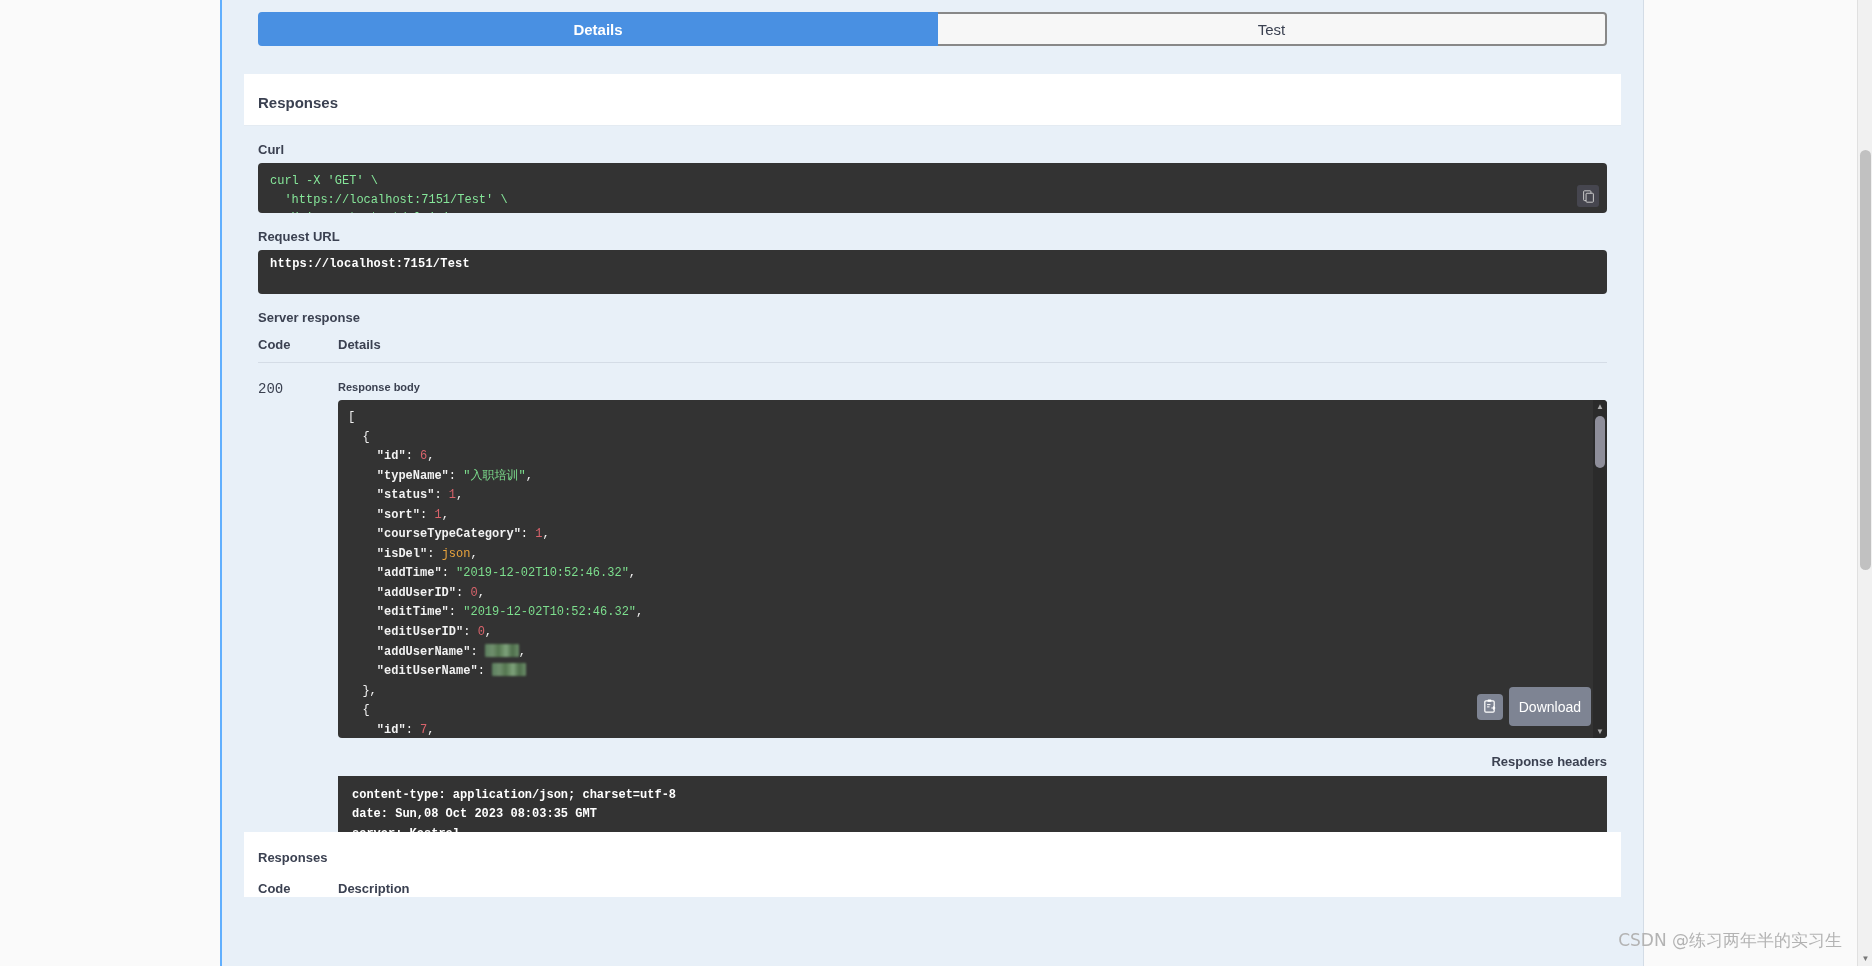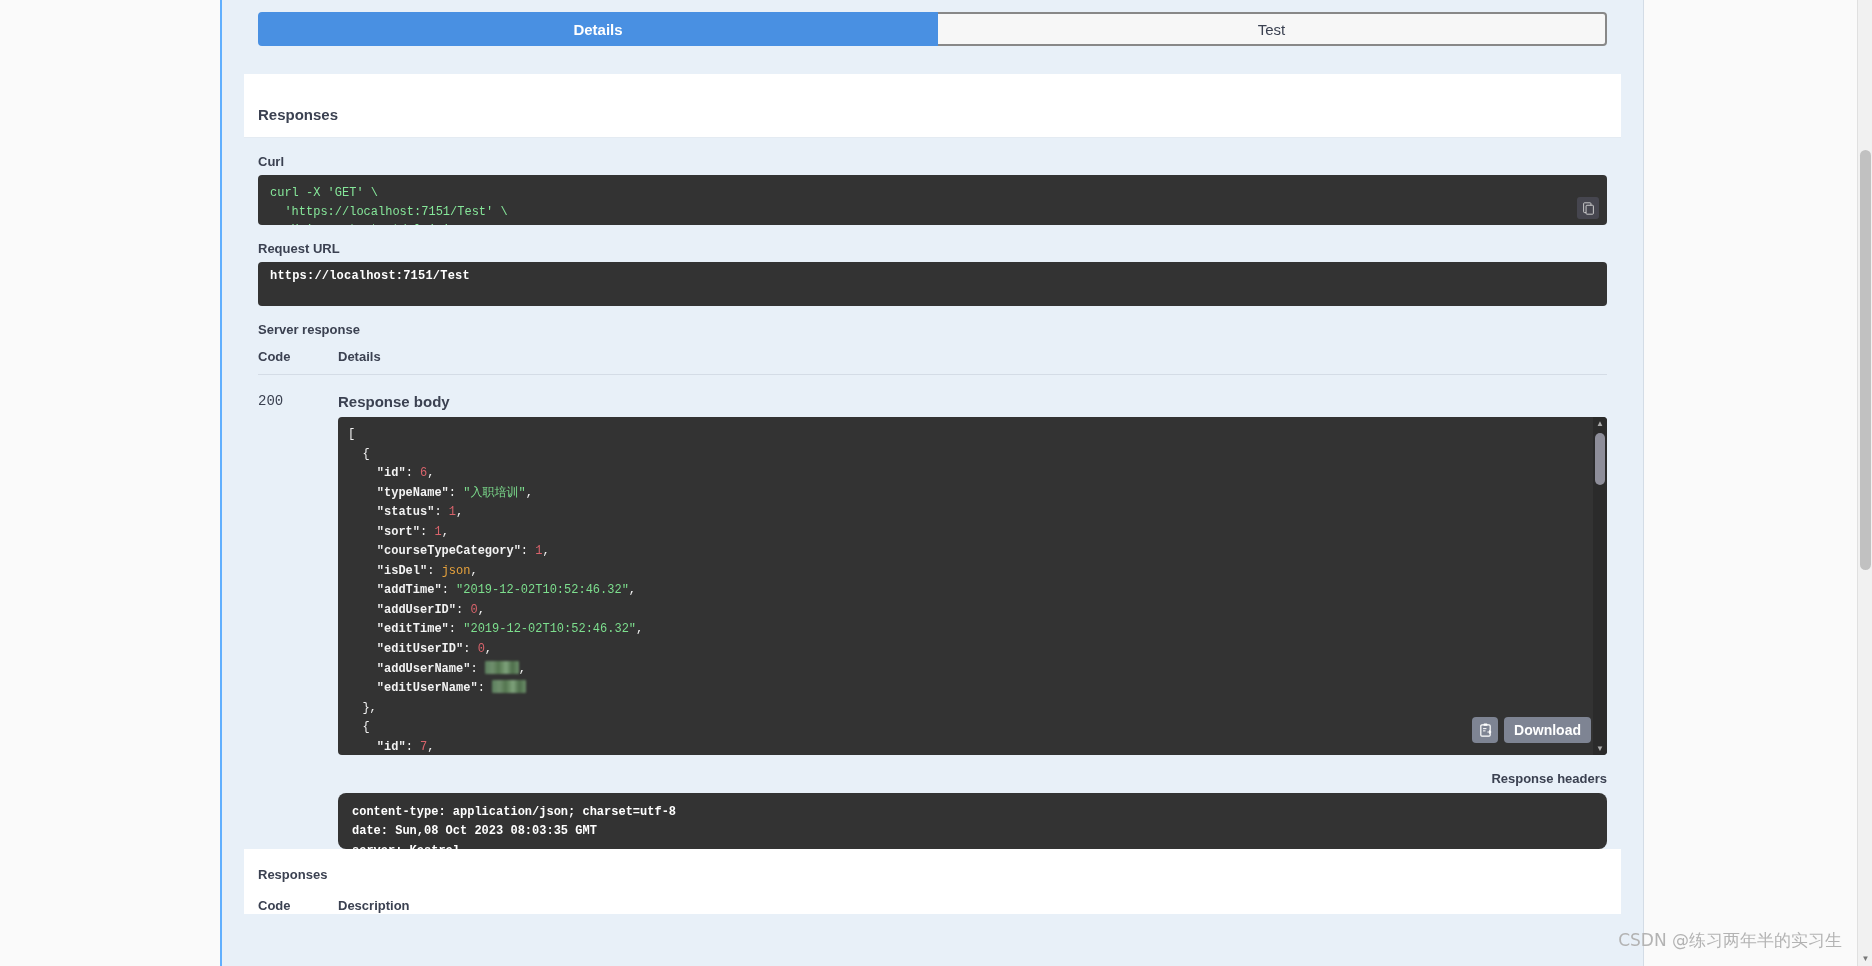--- a/index.html
+++ b/index.html
@@ -56,21 +56,21 @@
     font-size: 15px;
     display: flex; align-items: center; justify-content: center;
     cursor: pointer;
     font-family: "Liberation Sans", sans-serif;
   }
 
   
   .responses-wrapper {
     margin-top: 28px;
     background: #ffffff;
-    padding: 16px 0 1px 0;
+    padding: 4px 0 1px 0;
   }
   .responses-title {
     font-size: 15px;
     font-weight: bold;
     color: #3b4151;
     padding: 16px 0 14px 14px;
     border-bottom: 1px solid #e4ebf2;
     background: #ffffff;
   }
   .responses-body {
@@ -134,21 +134,21 @@
   .sr-row { display: flex; padding-top: 18px; }
   .sr-row .c-code {
     width: 80px;
     font-size: 14px;
     color: #3b4151;
     font-family: "Liberation Mono", monospace;
   }
   .sr-row .c-det { flex: 1 1 auto; }
 
   
-  .resp-body-label { font-size: 15px; font-weight: bold; color: #3b4151; margin-bottom: 7px; }
+  .resp-body-label { font-size: 11px; font-weight: bold; color: #3b4151; margin-bottom: 7px; }
   .resp-body-box {
     position: relative;
     background: #333333;
     border-radius: 4px;
     height: 338px;
     overflow: hidden;
   }
   .json-scroll {
     position: absolute;
     left: 0; top: 0; right: 14px; bottom: 0;
@@ -208,37 +208,37 @@
     display: flex; align-items: center; gap: 6px;
   }
   .dl-copy {
     width: 26px; height: 26px;
     border-radius: 4px;
     background: #7e8493;
     display: flex; align-items: center; justify-content: center;
     cursor: pointer;
   }
   .dl-btn {
-    height: 26px;
+    height: 39px;
     padding: 0 10px;
     border-radius: 4px;
     background: #7e8493;
     color: #ffffff;
     font-size: 14px;
-    font-weight: bold;
+    font-weight: normal;
     display: flex; align-items: center; justify-content: center;
     cursor: pointer;
     font-family: "Liberation Sans", sans-serif;
   }
 
   
   .rh-label { font-size: 13px; font-weight: bold; color: #3b4151; margin: 16px 0 7px 0; text-align: right; }
   .rh-box {
     background: #333333;
-    border-radius: 8px;
+    border-radius: 0;
     padding: 10px 14px;
     color: #ffffff;
     font-family: "Liberation Mono", monospace;
     font-size: 12px;
     font-weight: bold;
     line-height: 1.62;
     white-space: pre;
     height: 56px;
   }
 

